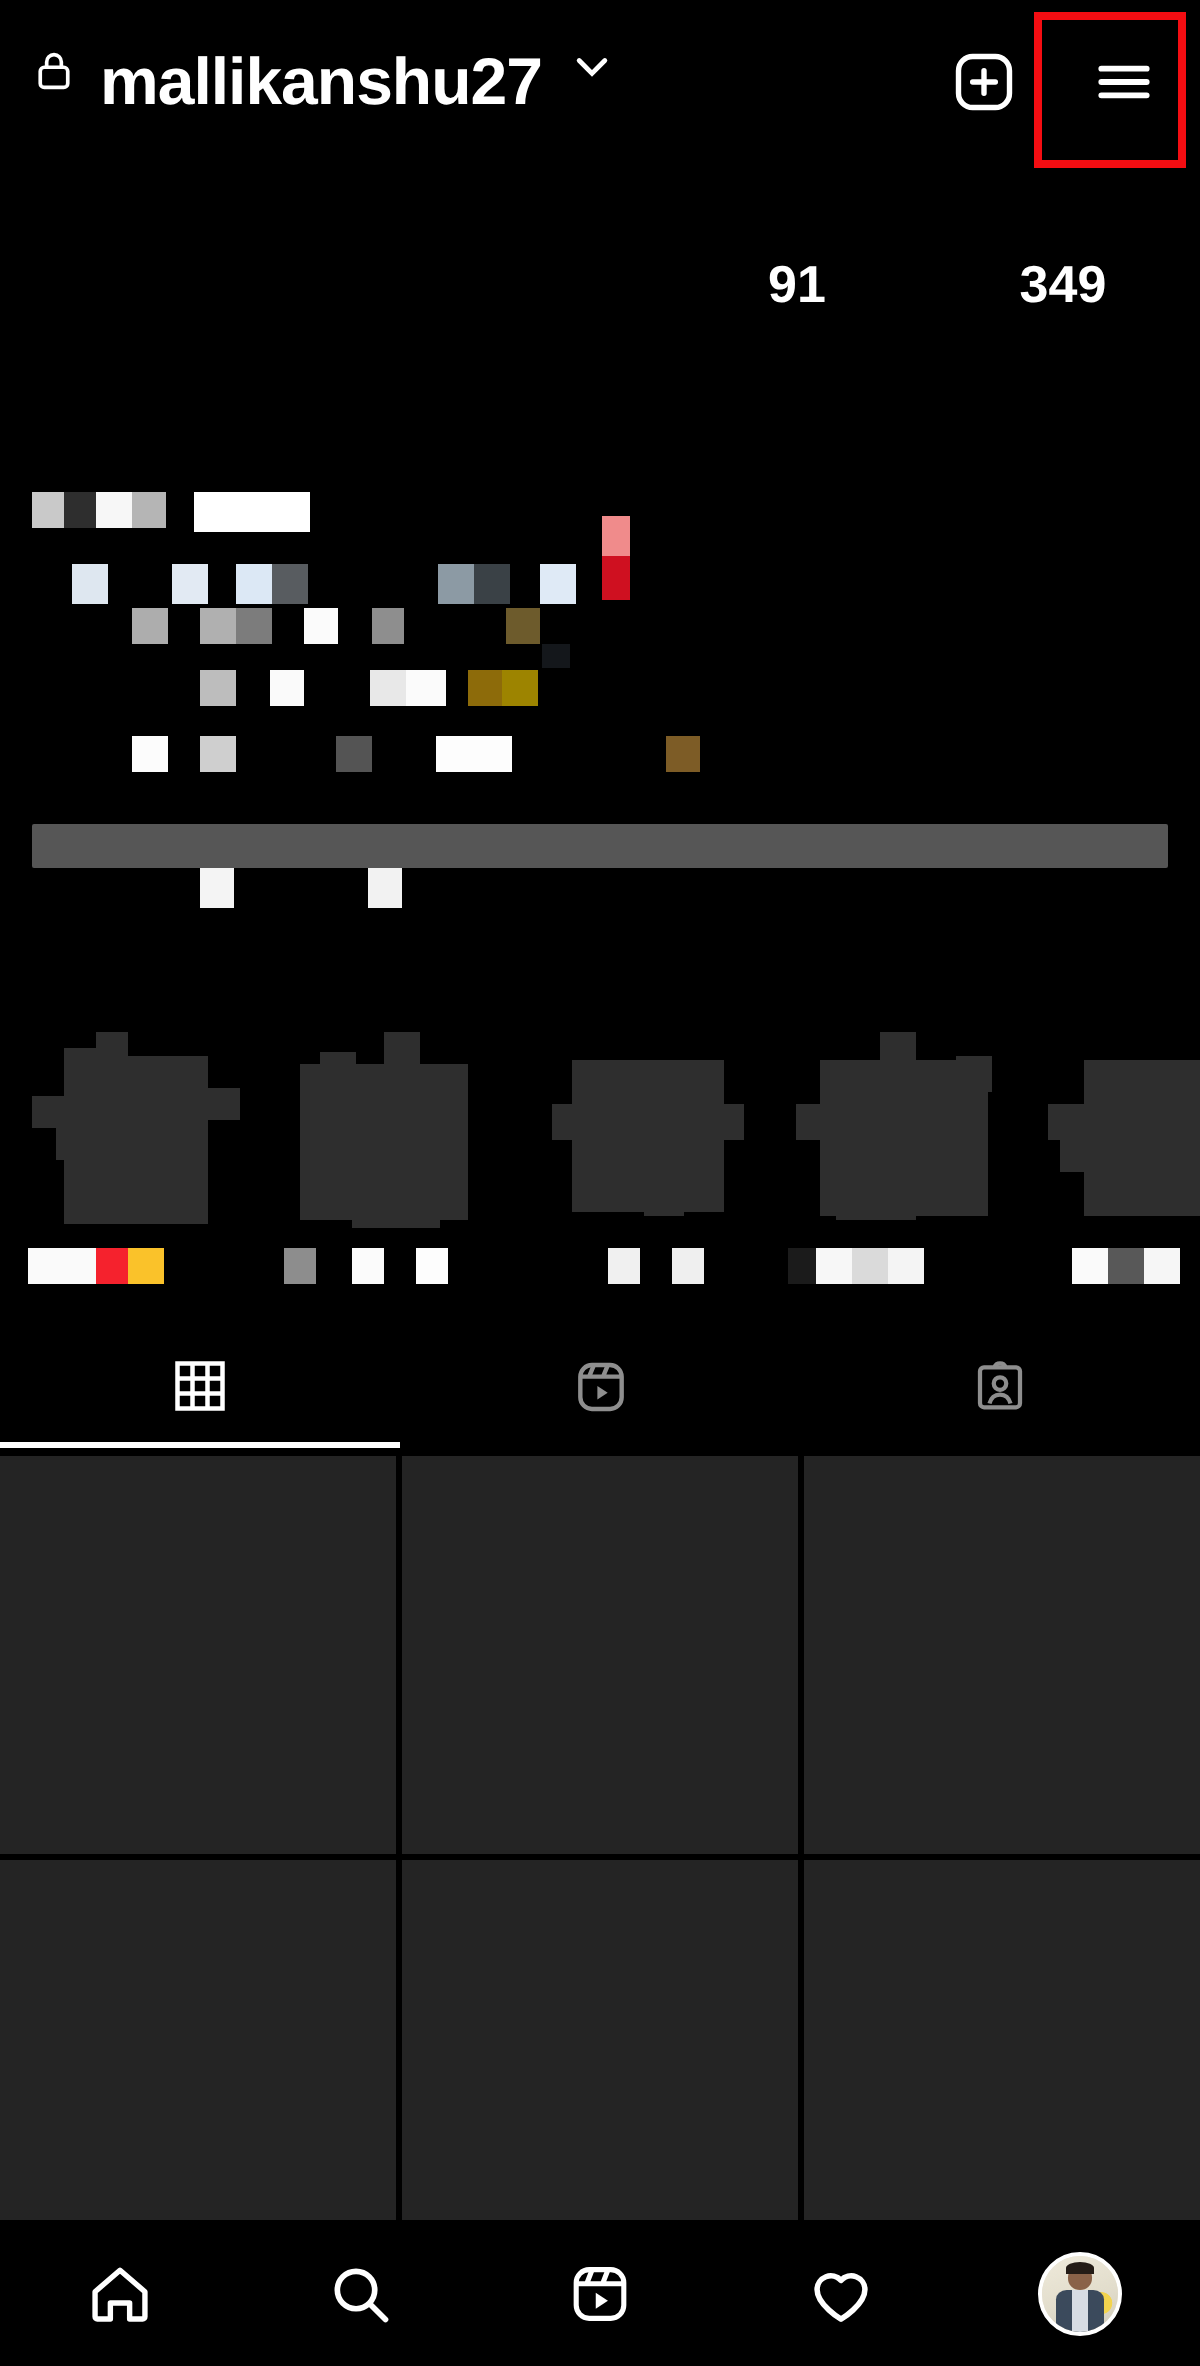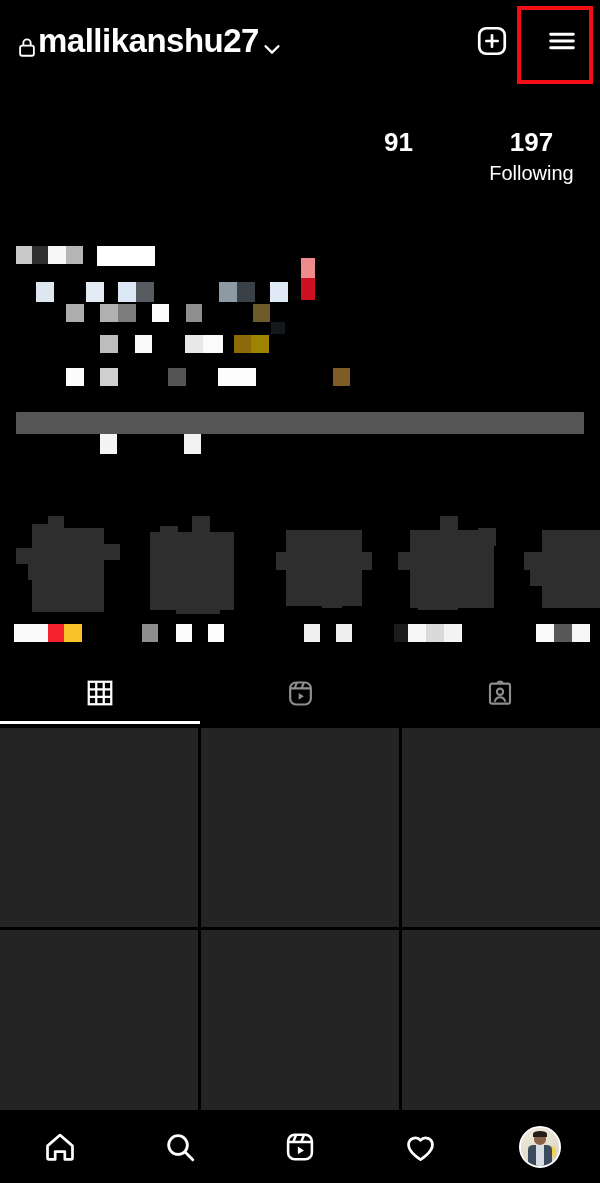--- a/index.html
+++ b/index.html
@@ -9,21 +9,21 @@
     font-family:"Liberation Sans", sans-serif;
     overflow:hidden;
   }
   #app { position:relative; width:600px; height:1183px; background:#000; }
 
   
   .header {
     position:absolute; top:0; left:0; width:600px; height:82px;
     display:flex; align-items:center; padding:0 16px;
   }
-  .header-left { display:flex; align-items:flex-end; flex:1; }
+  .header-left { display:flex; align-items:flex-start; gap:12px; flex:1; }
   .lock-icon { width:22px; height:26px; flex:none; }
   .username {
     color:#fff; font-size:33px; font-weight:bold; letter-spacing:-0.5px;
     white-space:nowrap;
   }
   .chev { width:22px; height:22px; flex:none; margin-left:2px; }
   .header-right { display:flex; align-items:center; gap:26px; }
   .icon-btn { width:44px; height:44px; display:flex; align-items:center; justify-content:center; }
   .hl-box {
     position:absolute; left:517px; top:6px; width:76px; height:78px;
@@ -136,22 +136,21 @@
       </span>
     </div>
   </div>
   <div class="hl-box"></div>
 
   <div class="stats">
     <div class="stat">
       <div class="stat-num">91</div>
     </div>
     <div class="stat">
-      <div class="stat-num">197</div>
-      <div class="stat-lbl">Following</div>
+      <div class="stat-num">349</div>
     </div>
   </div>
 
   <div class="pixzone" id="bio-pix" style="left:0;top:0;width:600px;height:470px;">
       <div class="px" style="left: 16px; top: 246px; width: 16px; height: 18px; background: rgb(201, 201, 201);"></div>
       <div class="px" style="left: 32px; top: 246px; width: 16px; height: 18px; background: rgb(46, 46, 46);"></div>
       <div class="px" style="left: 48px; top: 246px; width: 18px; height: 18px; background: rgb(247, 247, 247);"></div>
       <div class="px" style="left: 66px; top: 246px; width: 17px; height: 18px; background: rgb(181, 181, 181);"></div>
       <div class="px" style="left: 97px; top: 246px; width: 58px; height: 20px; background: rgb(255, 255, 255);"></div>
       <div class="px" style="left: 36px; top: 282px; width: 18px; height: 20px; background: rgb(222, 231, 240);"></div>

